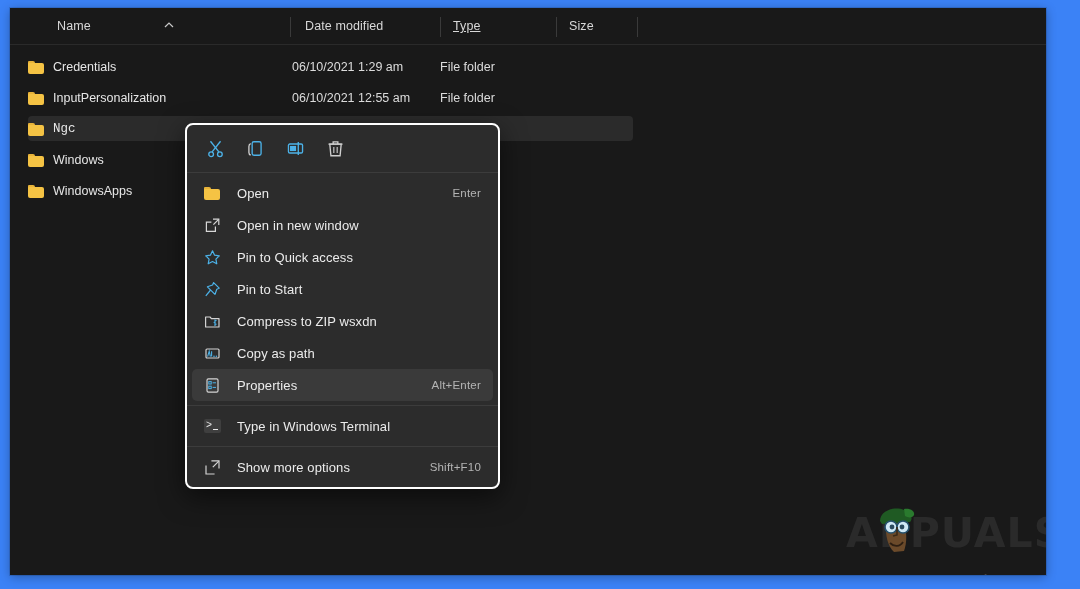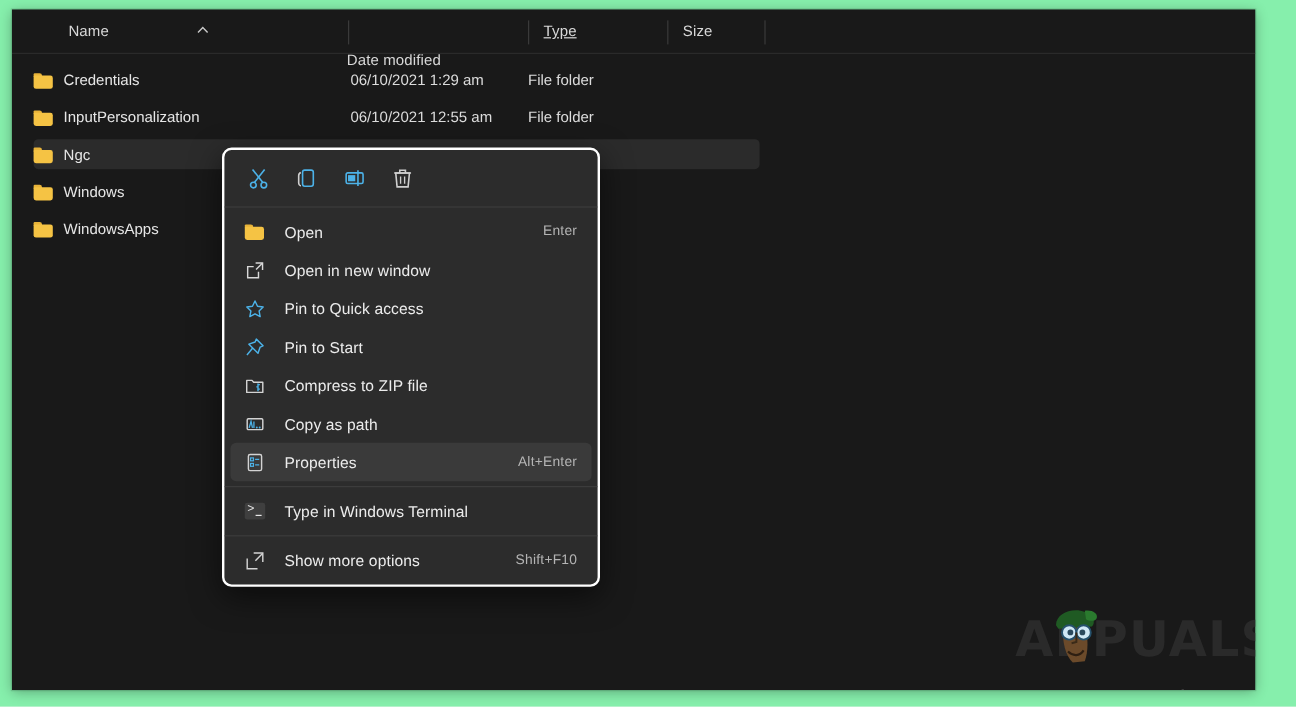--- a/index.html
+++ b/index.html
@@ -10,21 +10,21 @@
     width: 1080px;
     height: 589px;
     overflow: hidden;
     font-family: "Liberation Sans", sans-serif;
   }
 
   #screen {
     position: relative;
     width: 1080px;
     height: 589px;
-    background: #86efac;
+    background: #3b82f6;
     overflow: hidden;
   }
 
   
   #explorer-window {
     position: absolute;
     left: 10px;
     top: 8px;
     width: 1036px;
     height: 567px;
@@ -88,21 +88,21 @@
   }
 
   .file-row {
     position: absolute;
     left: 18px;
     width: 605px;
     height: 25px;
     border-radius: 4px;
     display: block;
   }
-  .file-row.selected { background: #2b2b2b; }
+  .file-row.selected { background: #2b2b2b; font-family: Liberation Mono, monospace; }
 
   .row-name {
     position: absolute;
     left: 0;
     top: 0;
     height: 25px;
     display: flex;
     align-items: center;
     color: #e6e6e6;
     font-size: 12.5px;
@@ -330,21 +330,21 @@
     <div id="column-header">
       <div id="sort-indicator">
         <svg width="14" height="10" viewBox="0 0 14 10">
           <polyline points="3,7 7,3 11,7" fill="none" stroke="#c9c9c9" stroke-width="1.2"></polyline>
         </svg>
       </div>
     <div class="col-head" style="left: 36px;">
           <span class="col-label">Name</span>
         </div>
         <div class="col-divider" style="left: 280px;"></div>
-        <div class="col-head" style="left: 268px; margin-top: 24px;">
+        <div class="col-head" style="left: 284px;">
           <span class="col-label">Date modified</span>
         </div>
         <div class="col-divider" style="left: 430px;"></div>
         <div class="col-head" style="left: 432px; text-decoration: underline;">
           <span class="col-label">Type</span>
         </div>
         <div class="col-divider" style="left: 546px;"></div>
         <div class="col-head" style="left: 548px;">
           <span class="col-label">Size</span>
         </div>
@@ -468,21 +468,21 @@
             <span class="mi-label">Pin to Start</span>
           </div>
           <div class="menu-item">
             <span class="mi-icon">
               <svg width="17" height="17" viewBox="0 0 17 17">
                 <path d="M1.6 4 L6 4 L7.4 5.6 L15 5.6 L15 14 L1.6 14 Z" fill="none" stroke="#d3d3d3" stroke-width="1.2" stroke-linejoin="round"></path>
                 <line x1="11" y1="6.6" x2="11" y2="13" stroke="#4cb2e8" stroke-width="1.2"></line>
                 <path d="M11 7.6 L12.6 7.6 M11 9.4 L9.6 9.4 M11 11.2 L12.6 11.2" stroke="#4cb2e8" stroke-width="1"></path>
               </svg>
             </span>
-            <span class="mi-label">Compress to ZIP file</span>
+            <span class="mi-label">Compress to ZIP wsxdn</span>
           </div>
           <div class="menu-item">
             <span class="mi-icon">
               <svg width="17" height="17" viewBox="0 0 17 17">
                 <rect x="2" y="4" width="13" height="9" rx="1" fill="none" stroke="#d3d3d3" stroke-width="1.2"></rect>
                 <path d="M3.6 11.6 L5.2 6.2 L6.4 11.6" stroke="#4cb2e8" stroke-width="1.1" fill="none"></path>
                 <line x1="7.6" y1="6.2" x2="7.6" y2="11.6" stroke="#4cb2e8" stroke-width="1.1"></line>
                 <circle cx="10" cy="11.2" r="0.8" fill="#4cb2e8"></circle>
                 <circle cx="12.4" cy="11.2" r="0.8" fill="#4cb2e8"></circle>
               </svg>

